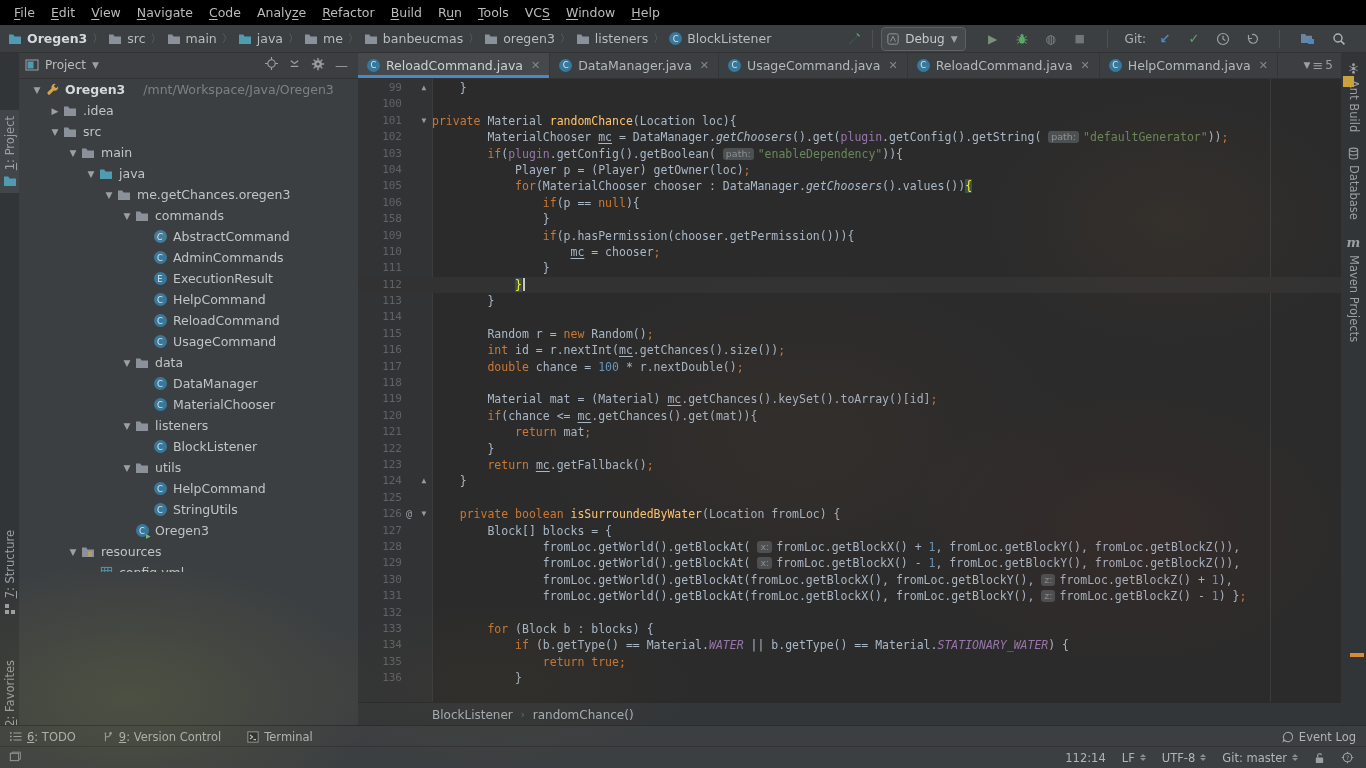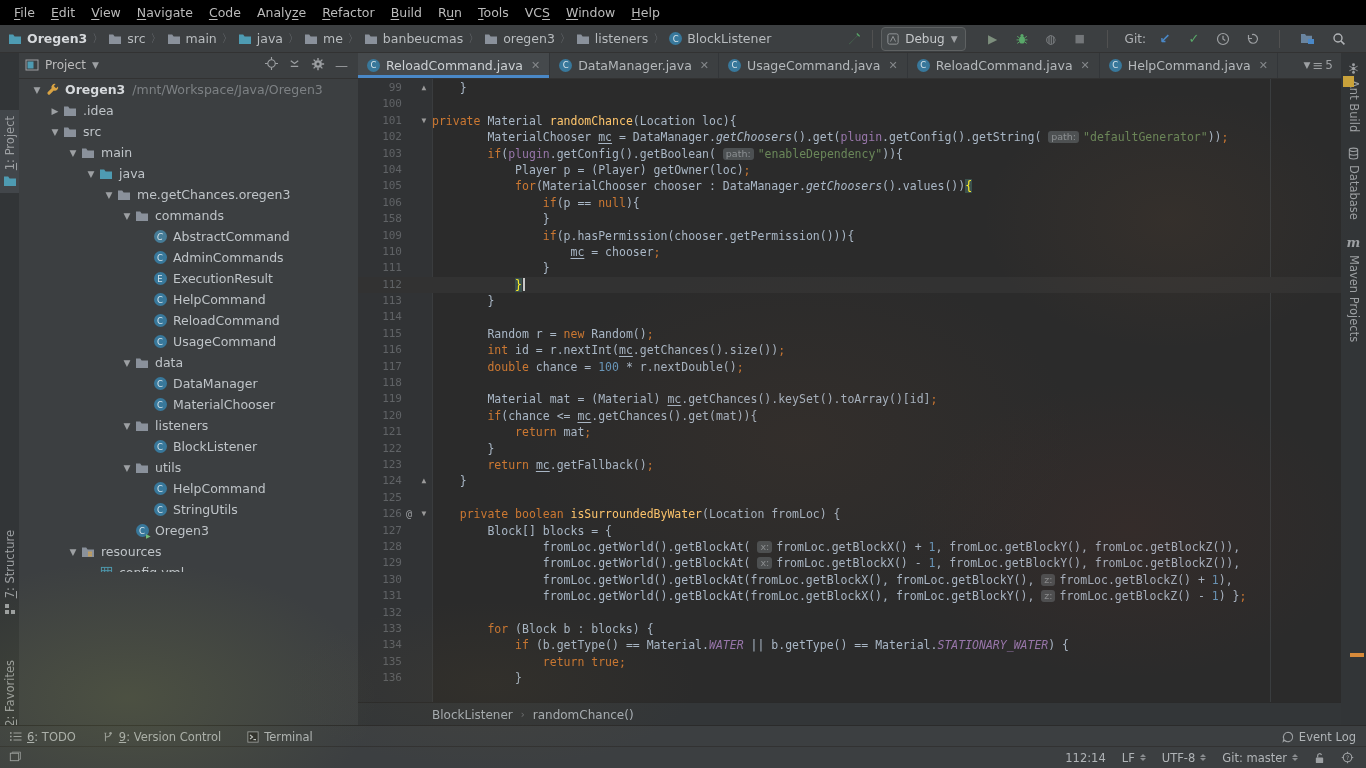--- a/index.html
+++ b/index.html
@@ -72,21 +72,21 @@
   #project-panel{position:absolute;left:19px;top:52px;width:339px;height:520px;background:#3c3f41;
                  border-right:1px solid #2b2b2b;overflow:hidden;}
   #project-header{height:26px;display:flex;align-items:center;border-bottom:1px solid #323232;padding:0 6px;}
   #project-title-wrap{display:flex;align-items:center;gap:6px;flex:1;}
   #project-header .hicons{display:flex;align-items:center;gap:10px;padding-right:4px;color:#9da0a3;}
   #tree{position:absolute;left:0;top:27px;right:0;bottom:0;overflow:hidden;}
   .trow{display:flex;align-items:center;height:21px;white-space:nowrap;font-size:12.5px;color:#bfc4c8;}
   .trow .arrow{width:14px;flex:none;text-align:center;color:#9da0a3;font-size:9px;}
   .trow .ticon{width:16px;flex:none;display:flex;align-items:center;justify-content:center;margin-right:5px;}
   .trow .tlabel.bold{font-weight:bold;color:#d6d9dc;}
-  .trow .textra{color:#7d8184;margin-left:7px;}
+  .trow .textra{color:#7d8184;margin-left:18px;}
   .cicon{display:inline-flex;align-items:center;justify-content:center;width:13px;height:13px;border-radius:50%;
          background:#38789B;color:#d8e4ea;font-size:8.5px;font-family:"DejaVu Sans",sans-serif;position:relative;}
   .cicon.abstract{font-style:italic;background:#467c97;}
   .cicon .runmark{position:absolute;right:-2px;bottom:-2px;font-size:6px;color:#73bd79;}
   
   #stripe-right{position:absolute;right:0;top:52px;width:25px;height:674px;background:#323537;z-index:6;}
   .vtab{position:absolute;display:flex;flex-direction:column;align-items:center;gap:5px;color:#9da0a3;font-size:11.5px;}
   .vtab .vlabel{writing-mode:vertical-rl;}
   .vtab.up .vlabel{transform:rotate(180deg);}
   .vtab u{text-decoration:underline;}

